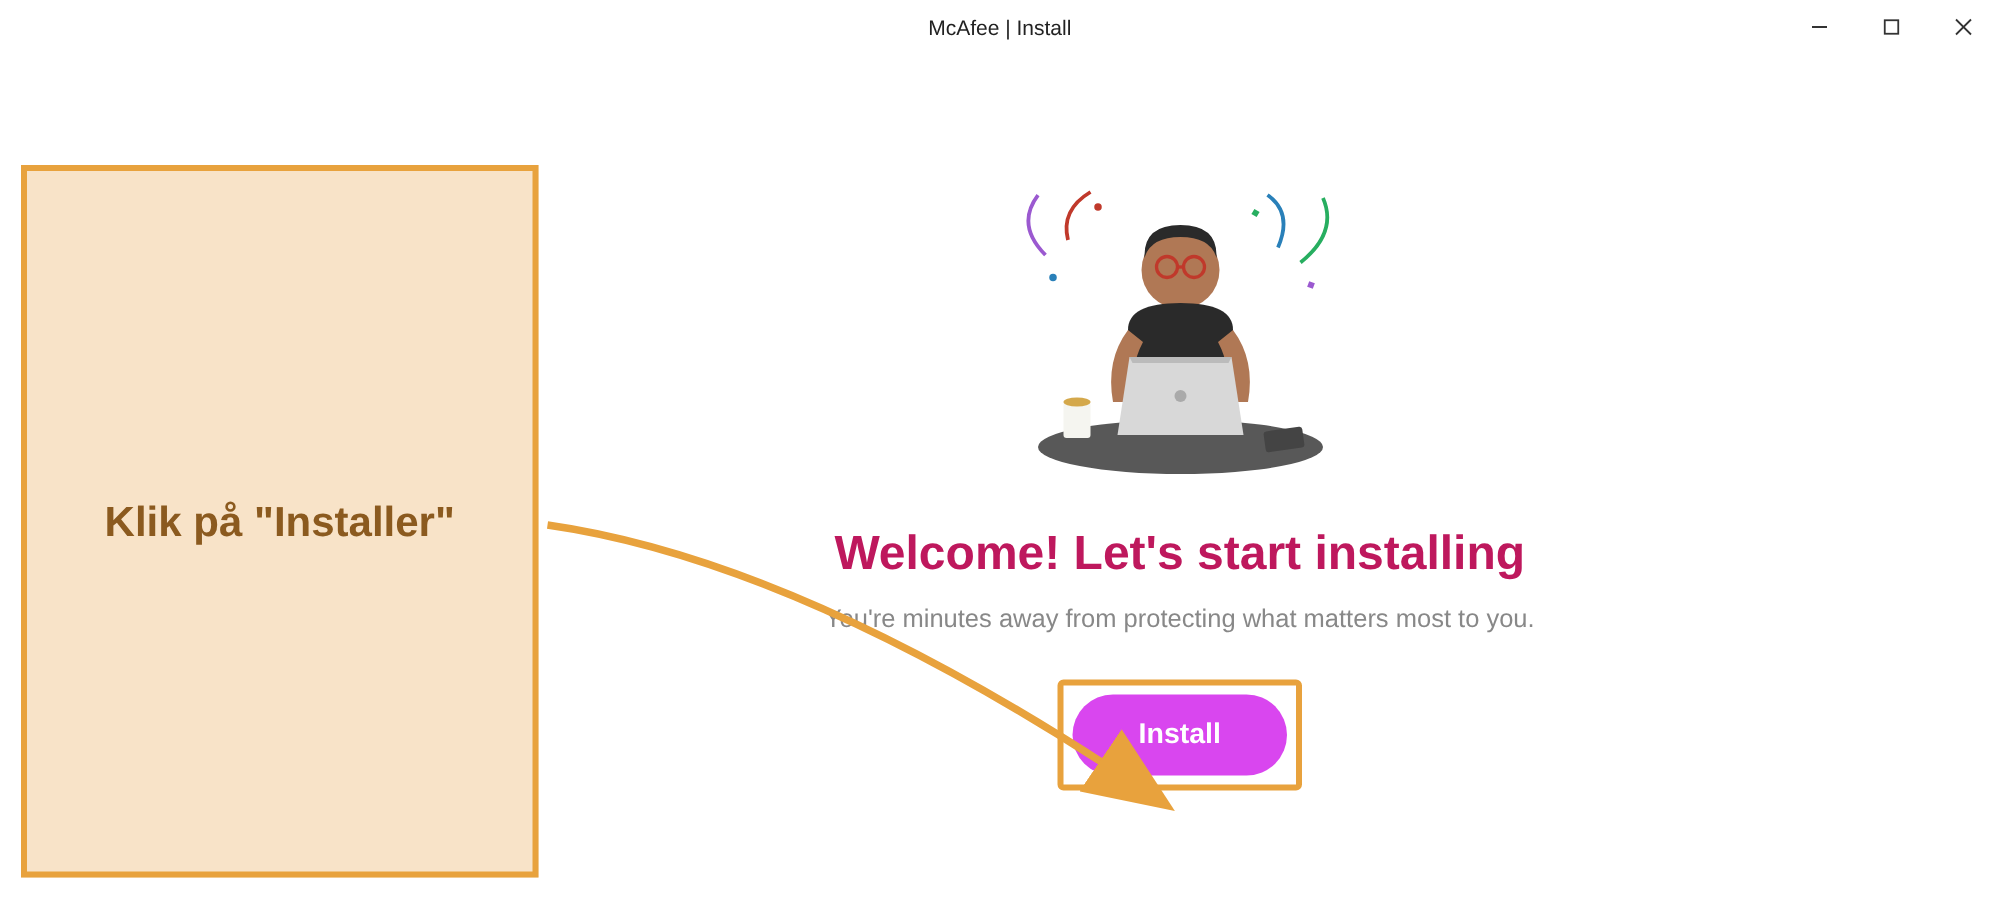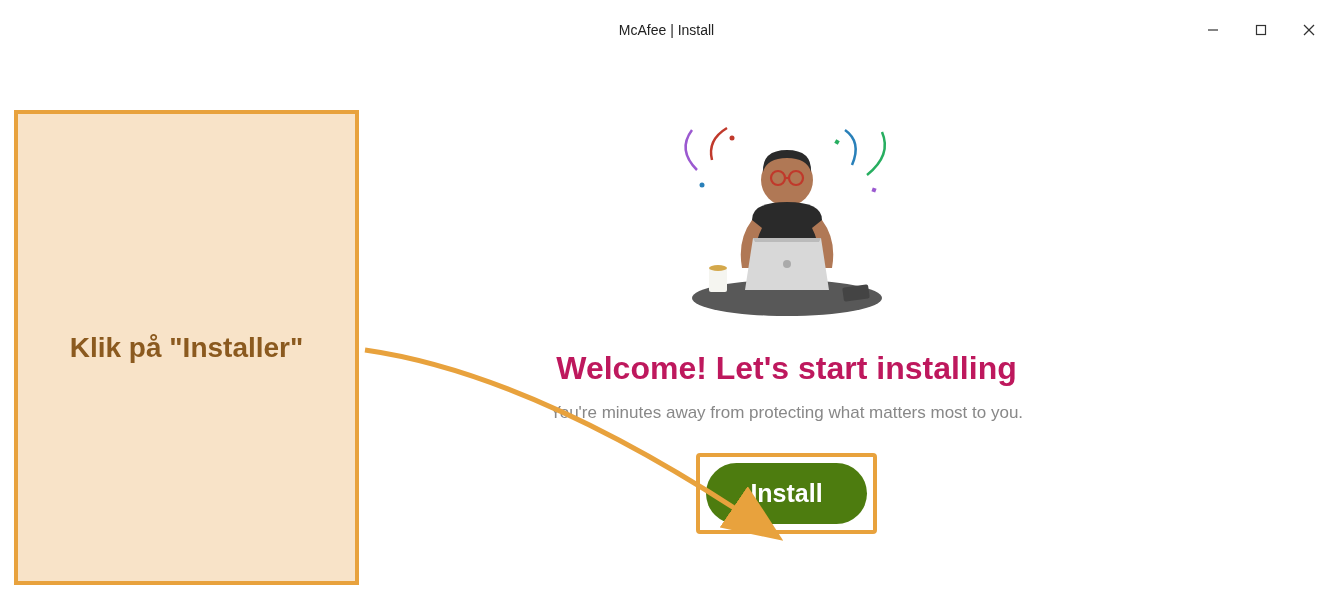--- a/index.html
+++ b/index.html
@@ -14,21 +14,20 @@
       background: #ffffff;
       position: relative;
       overflow: hidden;
     }
     .titlebar {
       width: 100%;
       height: 36px;
       display: flex;
       align-items: center;
       position: relative;
-      margin-top: 12px;
     }
     .titlebar-title {
       position: absolute;
       left: 50%;
       transform: translateX(-50%);
       font-size: 14px;
       color: #222;
     }
     .window-controls {
       position: absolute;
@@ -78,26 +77,26 @@
       left: 120px;
     }
     .install-wrapper {
       position: relative;
       left: 120px;
       border: 4px solid #e8a23d;
       padding: 6px;
       border-radius: 4px;
     }
     .install-btn {
-      background: #4d7c0f;
+      background: #d946ef;
       color: #fff;
       border: none;
       border-radius: 32px;
       padding: 16px 44px;
-      font-size: 25px;
+      font-size: 19px;
       font-weight: 600;
       cursor: pointer;
     }
     .callout-box {
       position: absolute;
       left: 14px;
       top: 110px;
       width: 345px;
       height: 475px;
       background: #f8e3c8;

